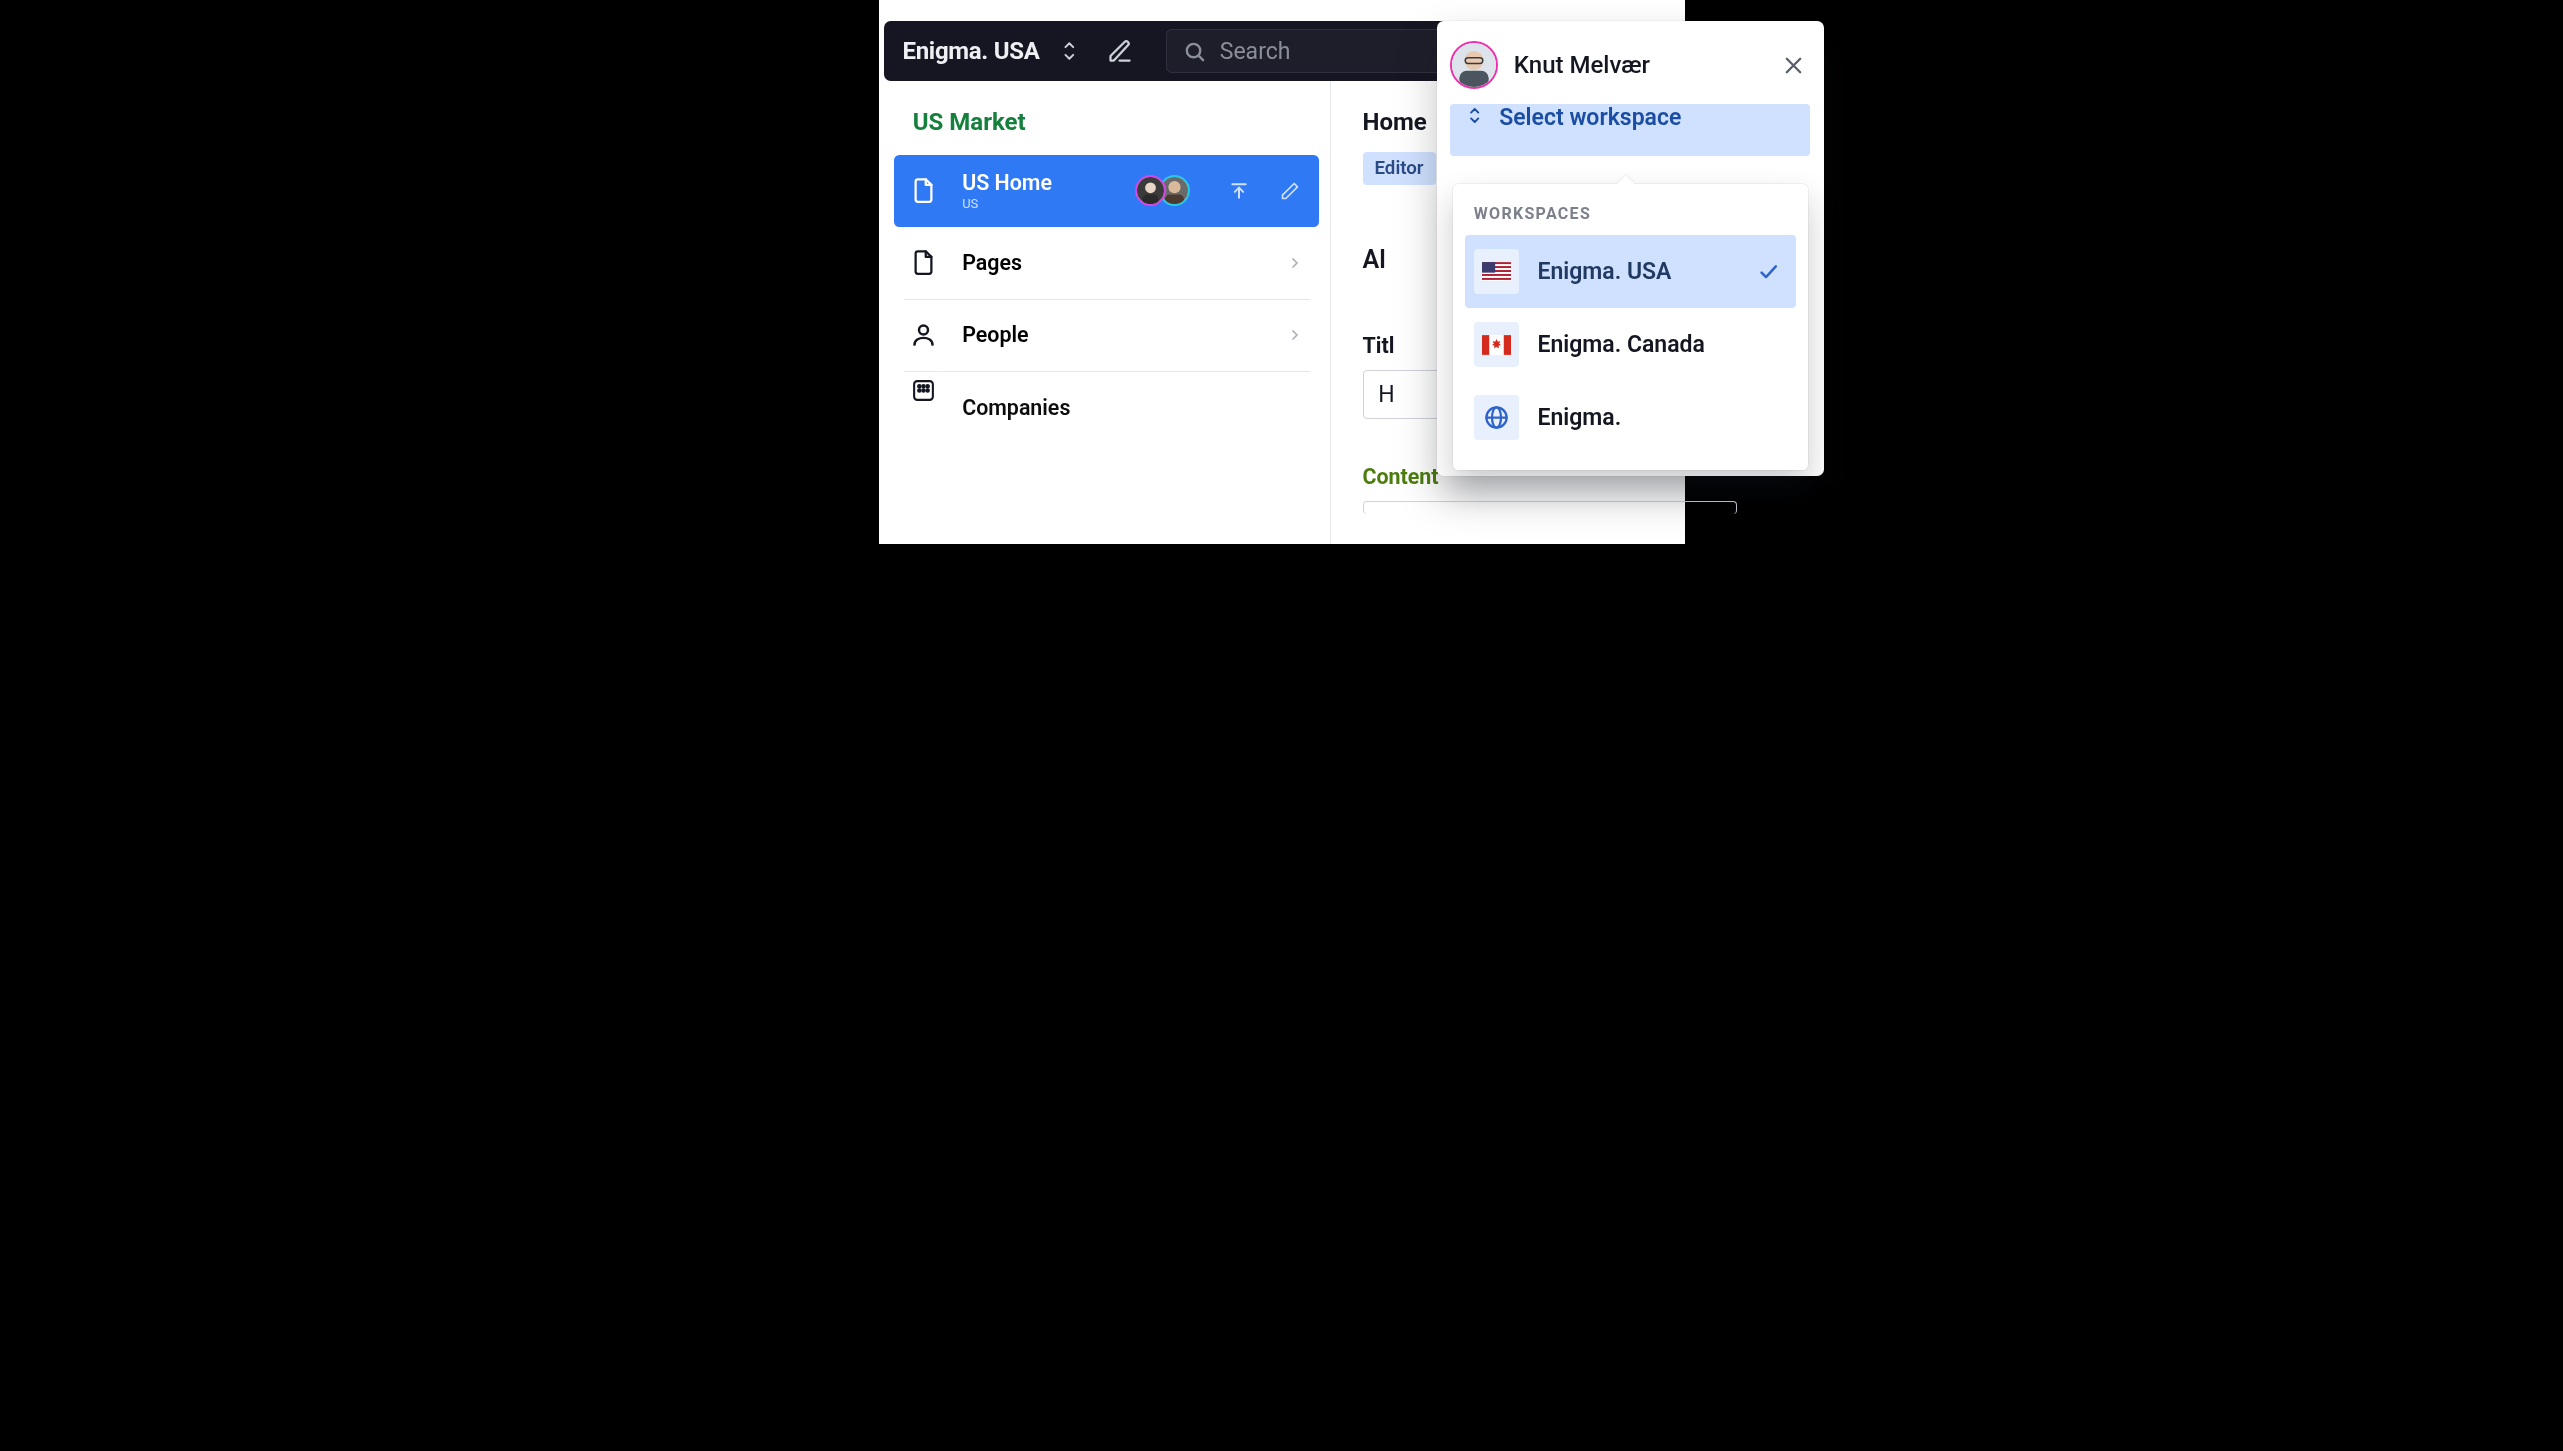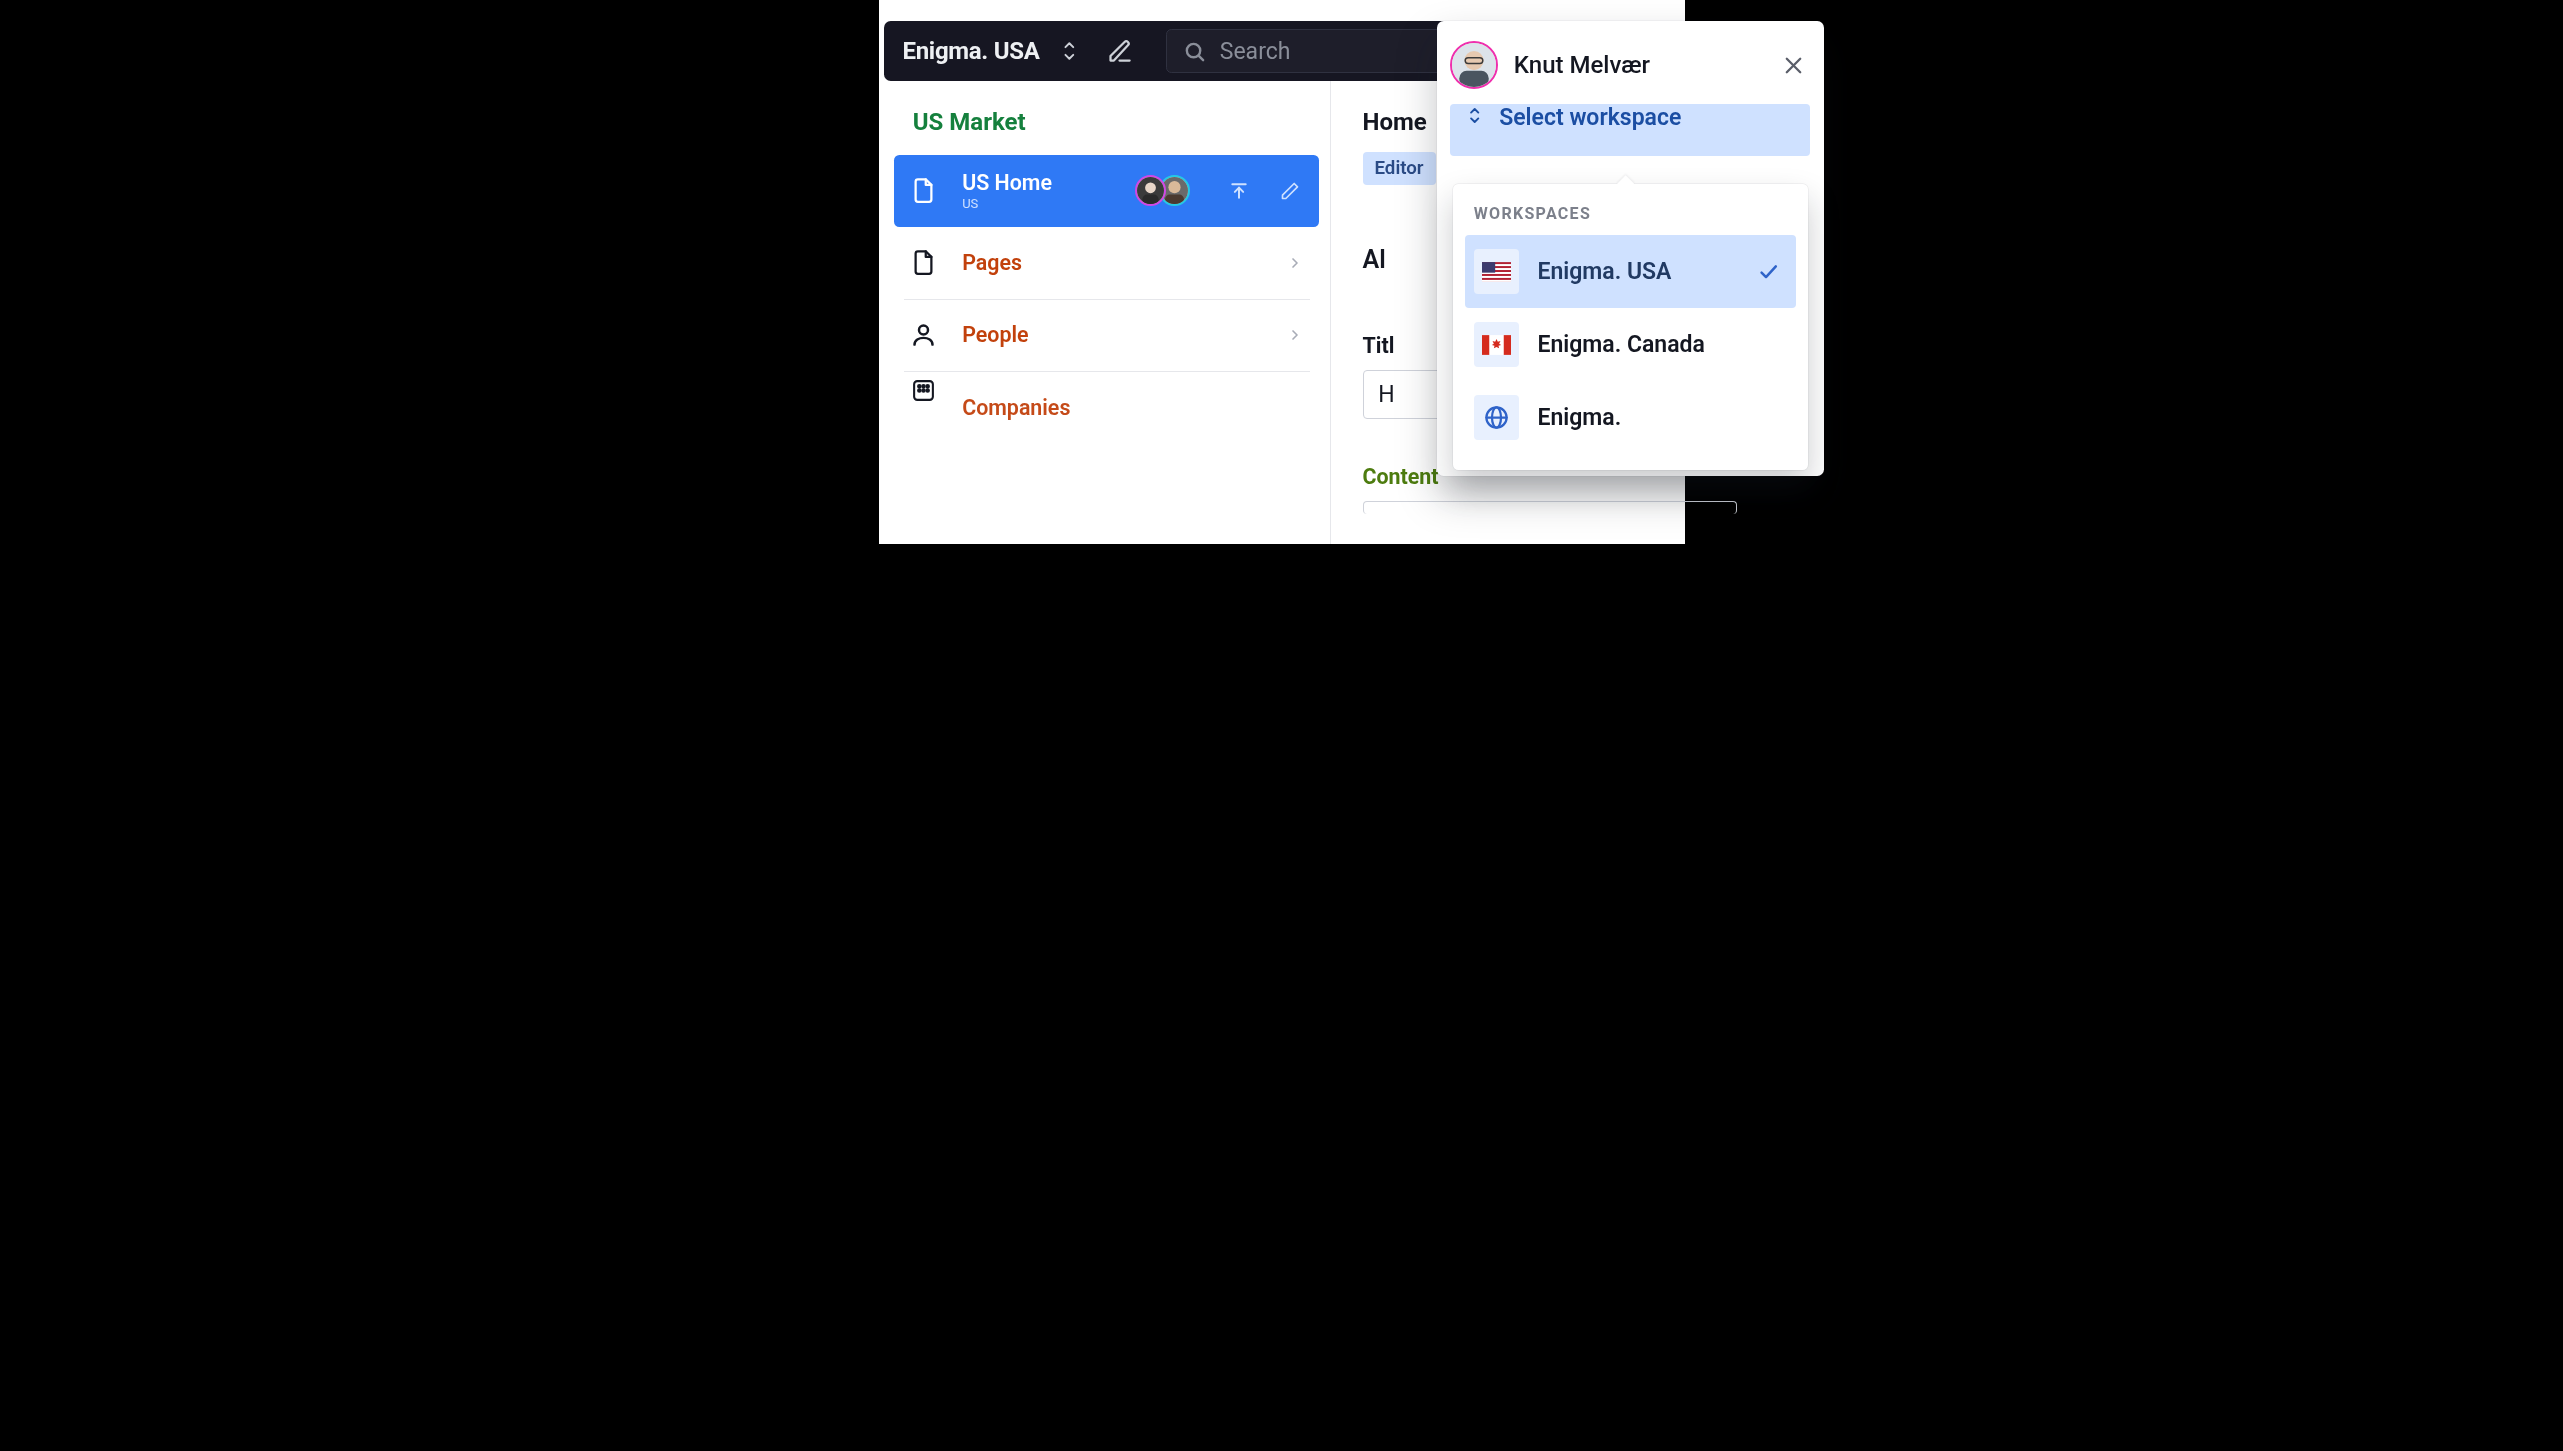--- a/index.html
+++ b/index.html
@@ -99,21 +99,21 @@
     color:#fff;
   }
   .navitem:not(.sel):not(:first-child)::before {
     content:"";
     position:absolute; left:9.3px; right:9.3px; top:0;
     height:1.3px; background:#e6e7eb;
   }
   .navitem:nth-child(2)::before { display:none; }
   .navicon { width:29px; height:29px; display:flex;align-items:center;justify-content:center; color:#141721; }
   .navitem.sel .navicon { color:#fff; }
-  .navtitle { font-size:21.4px; font-weight:600; color:#c2410c; }
+  .navtitle { font-size:21.4px; font-weight:600; color:#000000; }
   .navitem.sel .navtitle { color:#fff; }
   .navsub { font-size:13px; color:#cfe1ff; margin-top:1.3px; }
   .navchevron { margin-left:auto; color:#a8acb7; }
 
   .presence { display:flex; margin-left:auto; margin-right:10.7px; }
   .presence .pres {
     width:31px; height:31px; border-radius:50%;
     border:2px solid;
     background:#d0d0d0;
     margin-left:-6.7px;

